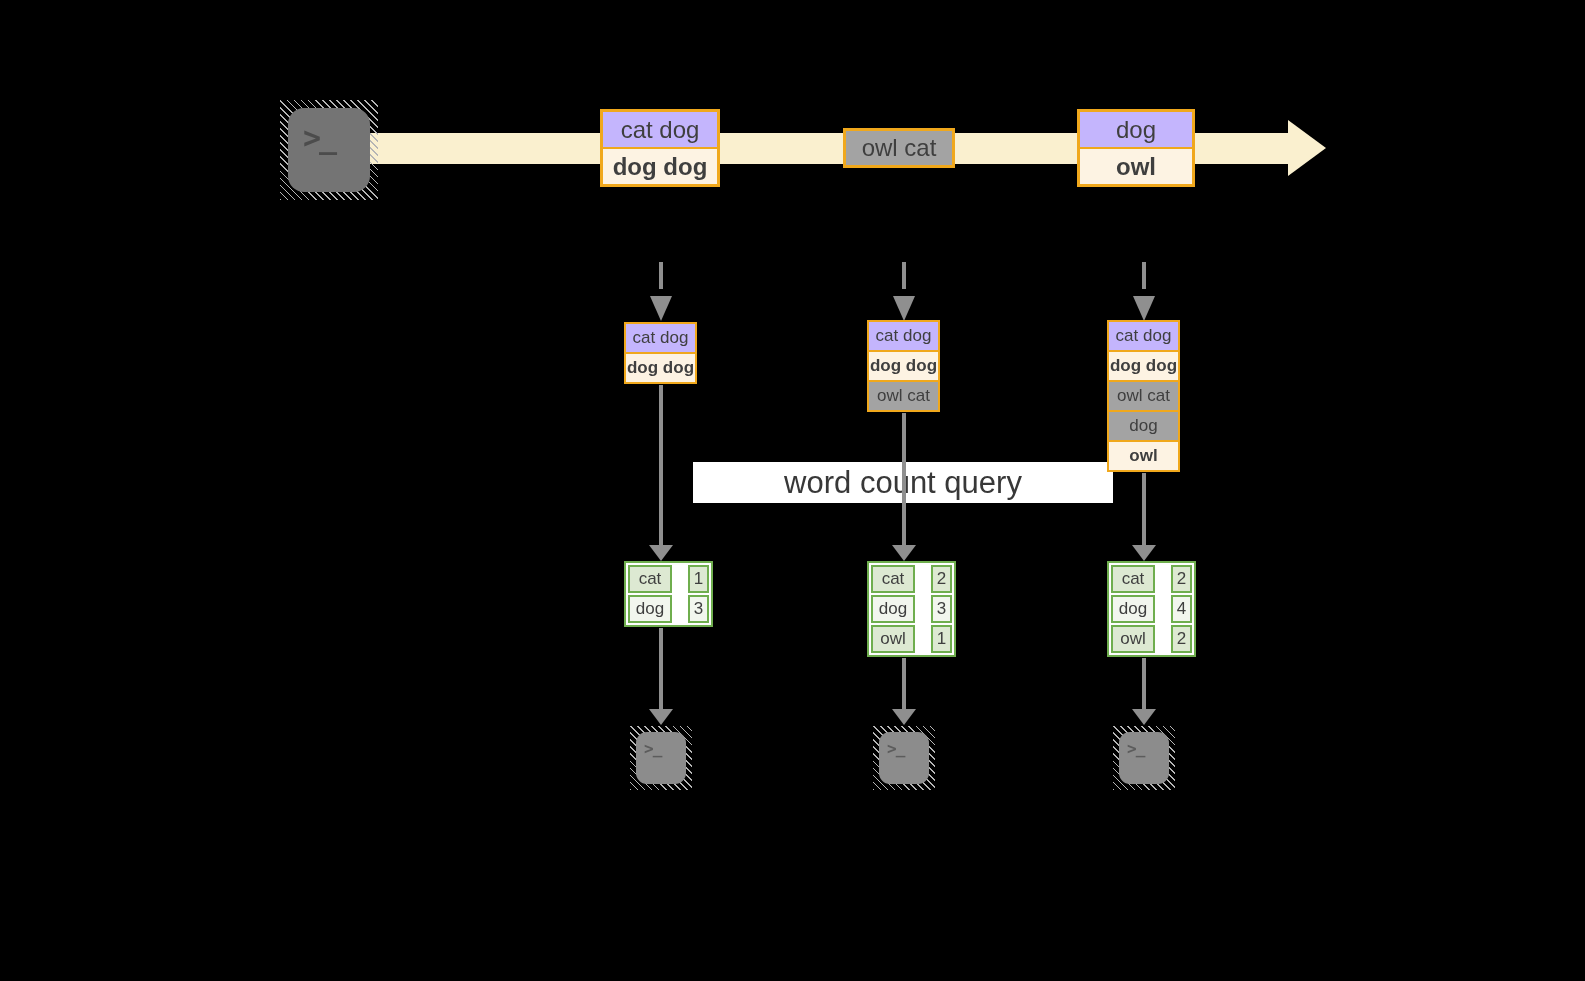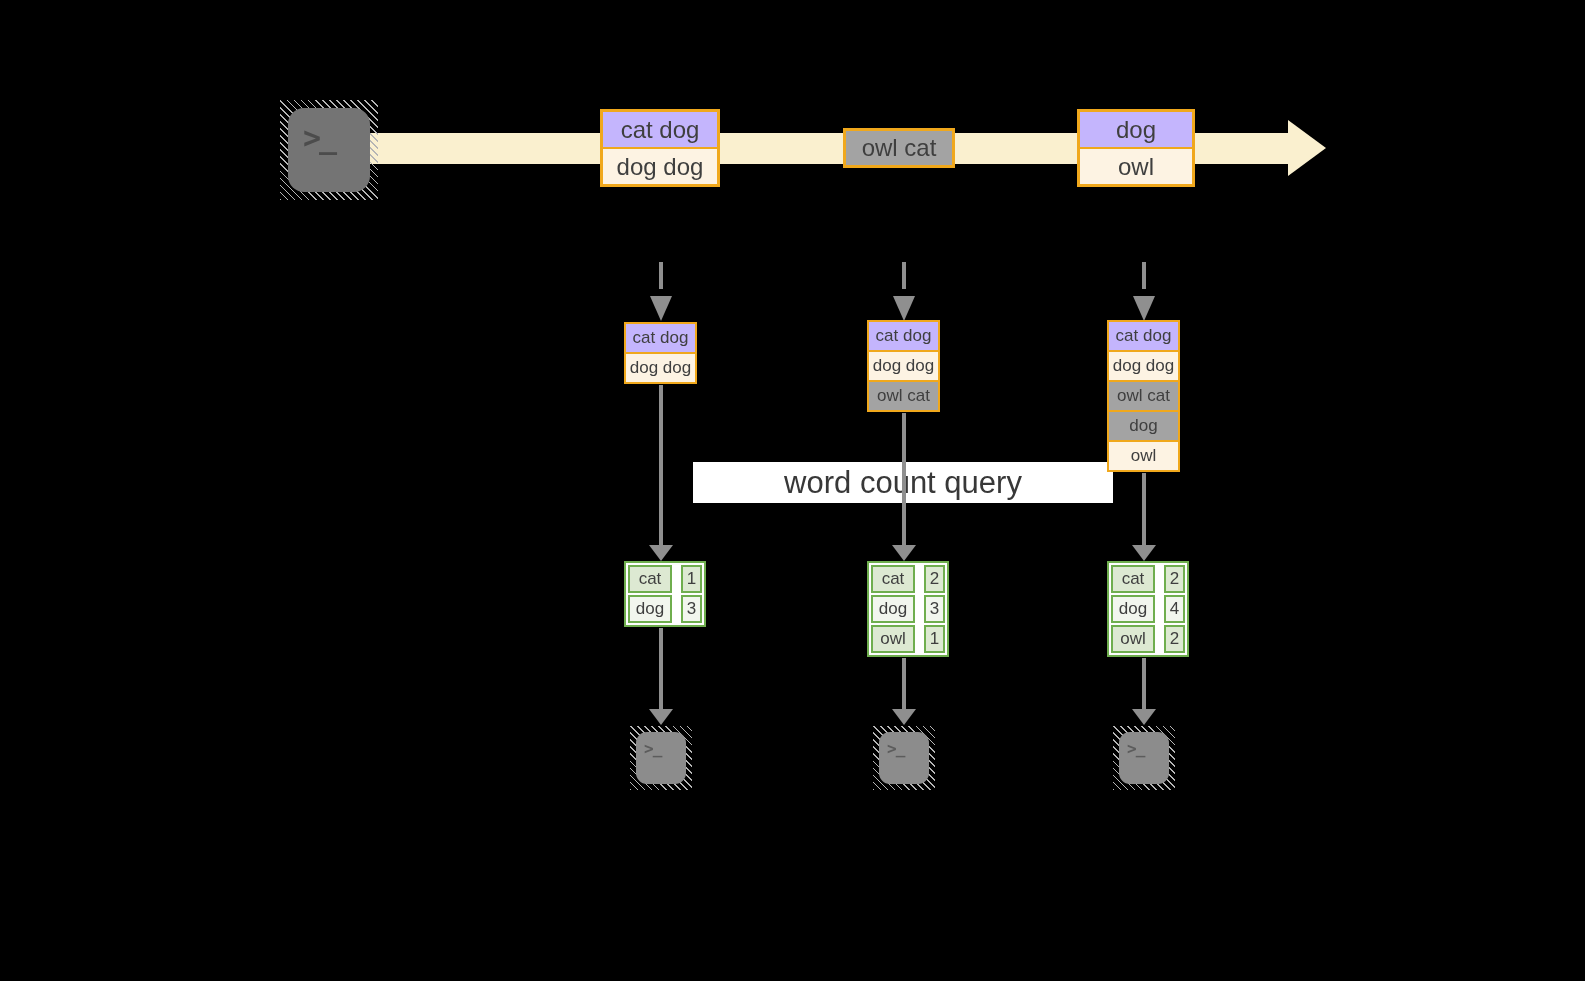--- a/index.html
+++ b/index.html
@@ -21,36 +21,36 @@
   .band-head{position:absolute;width:0;height:0;z-index:1;
     border-top:28px solid transparent;border-bottom:28px solid transparent;border-left:38px solid #faf0cf;}
 
   
   .evbox{position:absolute;border:3px solid #f0a81c;background:#f0a81c;z-index:2;
     display:flex;flex-direction:column;gap:2px;}
   .evrow{display:flex;align-items:center;justify-content:center;font-size:24px;}
   .evrow.sm{font-size:17px;}
   .fill-peach{background:#c4b5fd;}
   .fill-mid{background:#a3a3a3;}
-  .fill-cream{background:#fdf3e3;}
+  .fill-cream{background:#fdf3e3;font-weight:bold;}
 
   
   .vline{position:absolute;width:4px;background:#8f8f8f;z-index:2;}
   .tri-down{position:absolute;width:0;height:0;z-index:2;
     border-left:12px solid transparent;border-right:12px solid transparent;border-top:16px solid #8f8f8f;}
   .tri-down.dashhead{border-left-width:11px;border-right-width:11px;border-top-width:25px;}
 
   
   .query-bar{position:absolute;background:#ffffff;z-index:1;display:flex;align-items:center;justify-content:center;
     font-size:31px;color:#383838;}
 
   
   .ctable{position:absolute;background:#fff;border:2.5px solid #6fae4e;padding:2px;z-index:3;
     display:flex;flex-direction:column;gap:2px;}
-  .crow{display:flex;gap:9px;}
+  .crow{display:flex;gap:16px;}
   .cell{border:2px solid #6fae4e;height:24px;display:flex;align-items:center;justify-content:center;font-size:17px;}
   .cell.word{width:40px;}
   .cell.num{width:17px;}
   .fill-g1{background:#dde9d2;}
   .fill-g2{background:#f2f6ee;}
 </style>
 </head>
 <body>
 
 <div class="stage">

